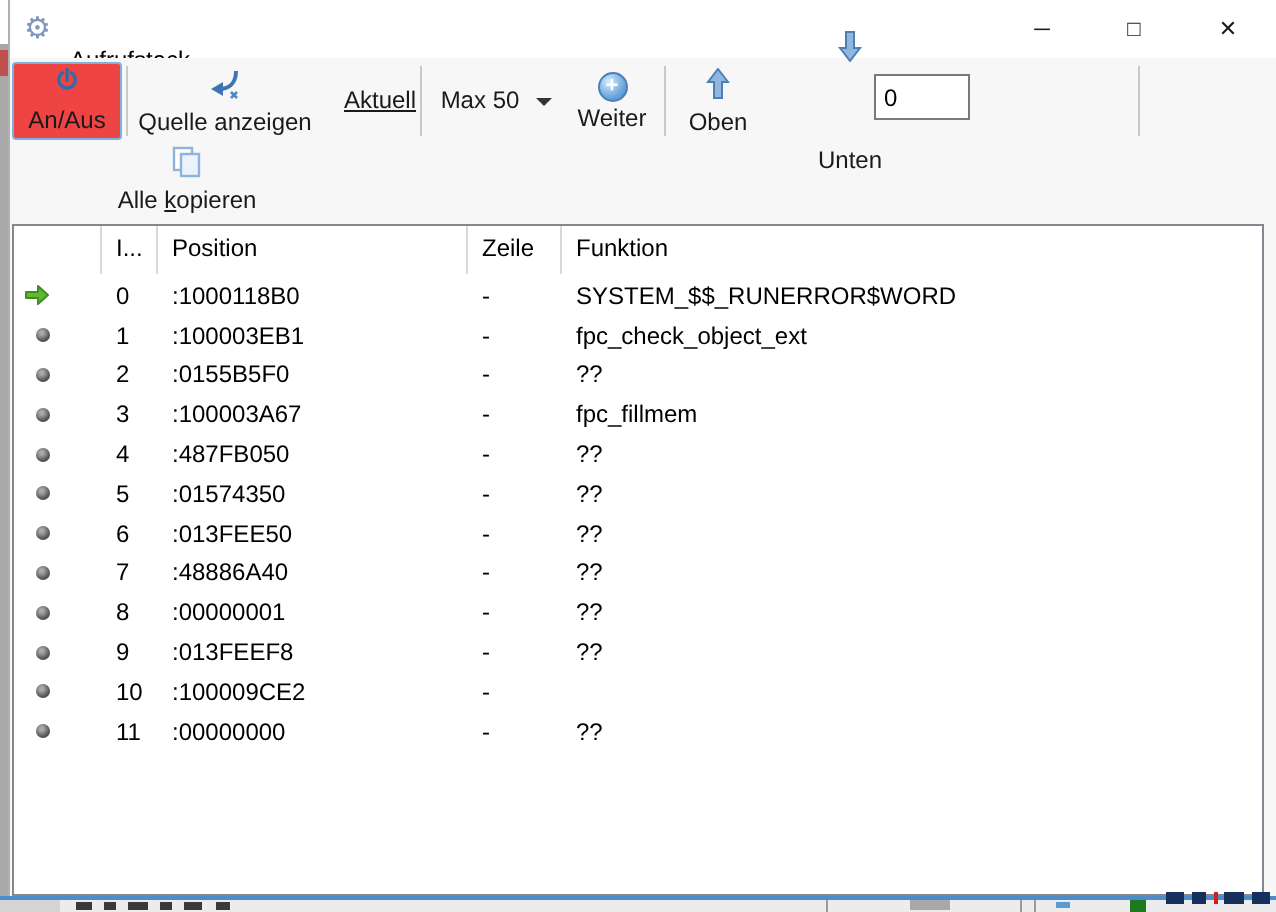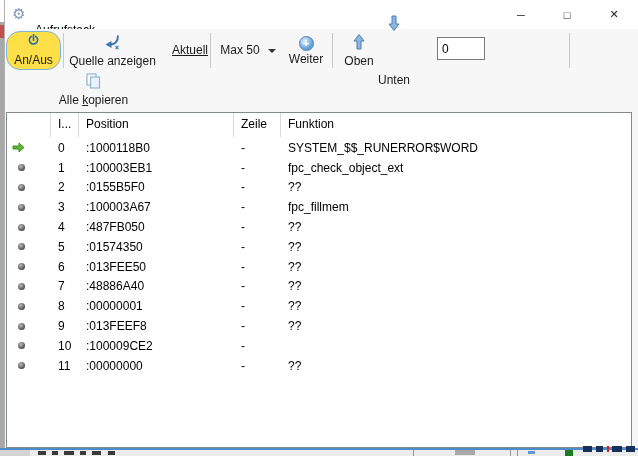--- a/index.html
+++ b/index.html
@@ -22,21 +22,21 @@
   #titlebar { position:absolute; left:0; top:0; width:633px; height:29px; background:#fff; }
   .title-icon { position:absolute; left:7px; top:5px; font-size:15px; color:#7f96bd; }
   .title-text { position:absolute; left:30px; top:23px; font-size:12px; color:#000; }
   .winbtn { position:absolute; top:0; width:46px; height:29px; display:flex; align-items:center; justify-content:center; font-size:11px; color:#1a1a1a; background:#fff; }
   #btn-min { left:493px; } #btn-max { left:539px; } #btn-close { left:585px; width:48px; }
 
   
   #toolbar { position:absolute; left:0; top:29px; width:633px; height:82px; background:#f7f7f7; }
   .tbtn { position:absolute; top:2px; height:39px; display:flex; flex-direction:column; align-items:center; justify-content:center; gap:2px; background:transparent; border:1px solid transparent; font-size:12px; color:#1a1a1a; }
   .tbtn .lbl { white-space:nowrap; line-height:13px; }
-  .tbtn.checked { background:#fde047; border:1px solid #7cb2e0; border-radius:14px; }
+  .tbtn.checked { background:#ef4444; border:1px solid #7cb2e0; border-radius:2px; }
   .tbtn.textonly { flex-direction:row; }
   .tsep { position:absolute; top:4px; width:1px; height:35px; background:#c9c9c9; }
   .goto-input { position:absolute; left:432px; top:8px; width:48px; height:23px; border:1px solid #7a7a7a; background:#fff; font-family:"Liberation Sans",sans-serif; font-size:12px; padding:1px 4px; }
   .caret-down { width:0; height:0; border-left:4px solid transparent; border-right:4px solid transparent; border-top:4px solid #333; margin-left:6px; }
   .sphere { width:15px; height:15px; border-radius:50%; border:1px solid #4a80b8; background:radial-gradient(circle at 35% 30%, #d9ecfb, #6aa5dc 62%, #4a86c0); display:flex; align-items:center; justify-content:center; color:#fff; font-weight:bold; font-size:11px; line-height:11px; }
 
   
   #listview { position:absolute; left:1px; top:112px; width:626px; height:336px; background:#fff; border:1px solid #828790; }
   .hdr { display:flex; height:24px; background:#fff; }
   .hcell { height:24px; line-height:23px; padding-left:7px; border-right:1px solid #d9d9d9; color:#000; white-space:nowrap; overflow:hidden; }
@@ -114,21 +114,21 @@
 
       <div class="tbtn" style="left:330px; width:48px;">
         <span>
           <svg width="12" height="16" viewBox="0 0 12 16">
             <polygon points="6,0.5 11,7 8,7 8,15 4,15 4,7 1,7" fill="#8fb6de" stroke="#4d7fb5" stroke-width="1"></polygon>
           </svg>
         </span>
         <span class="lbl">Oben</span>
       </div>
 
-      <div class="tbtn" style="left:366px; width:46px;gap:40px;">
+      <div class="tbtn" style="left:397px; width:46px;gap:40px;">
         <span>
           <svg width="12" height="16" viewBox="0 0 12 16">
             <polygon points="6,15.5 1,9 4,9 4,1 8,1 8,9 11,9" fill="#8fb6de" stroke="#4d7fb5" stroke-width="1"></polygon>
           </svg>
         </span>
         <span class="lbl">Unten</span>
       </div>
 
       <input class="goto-input" value="0" style="">
 

